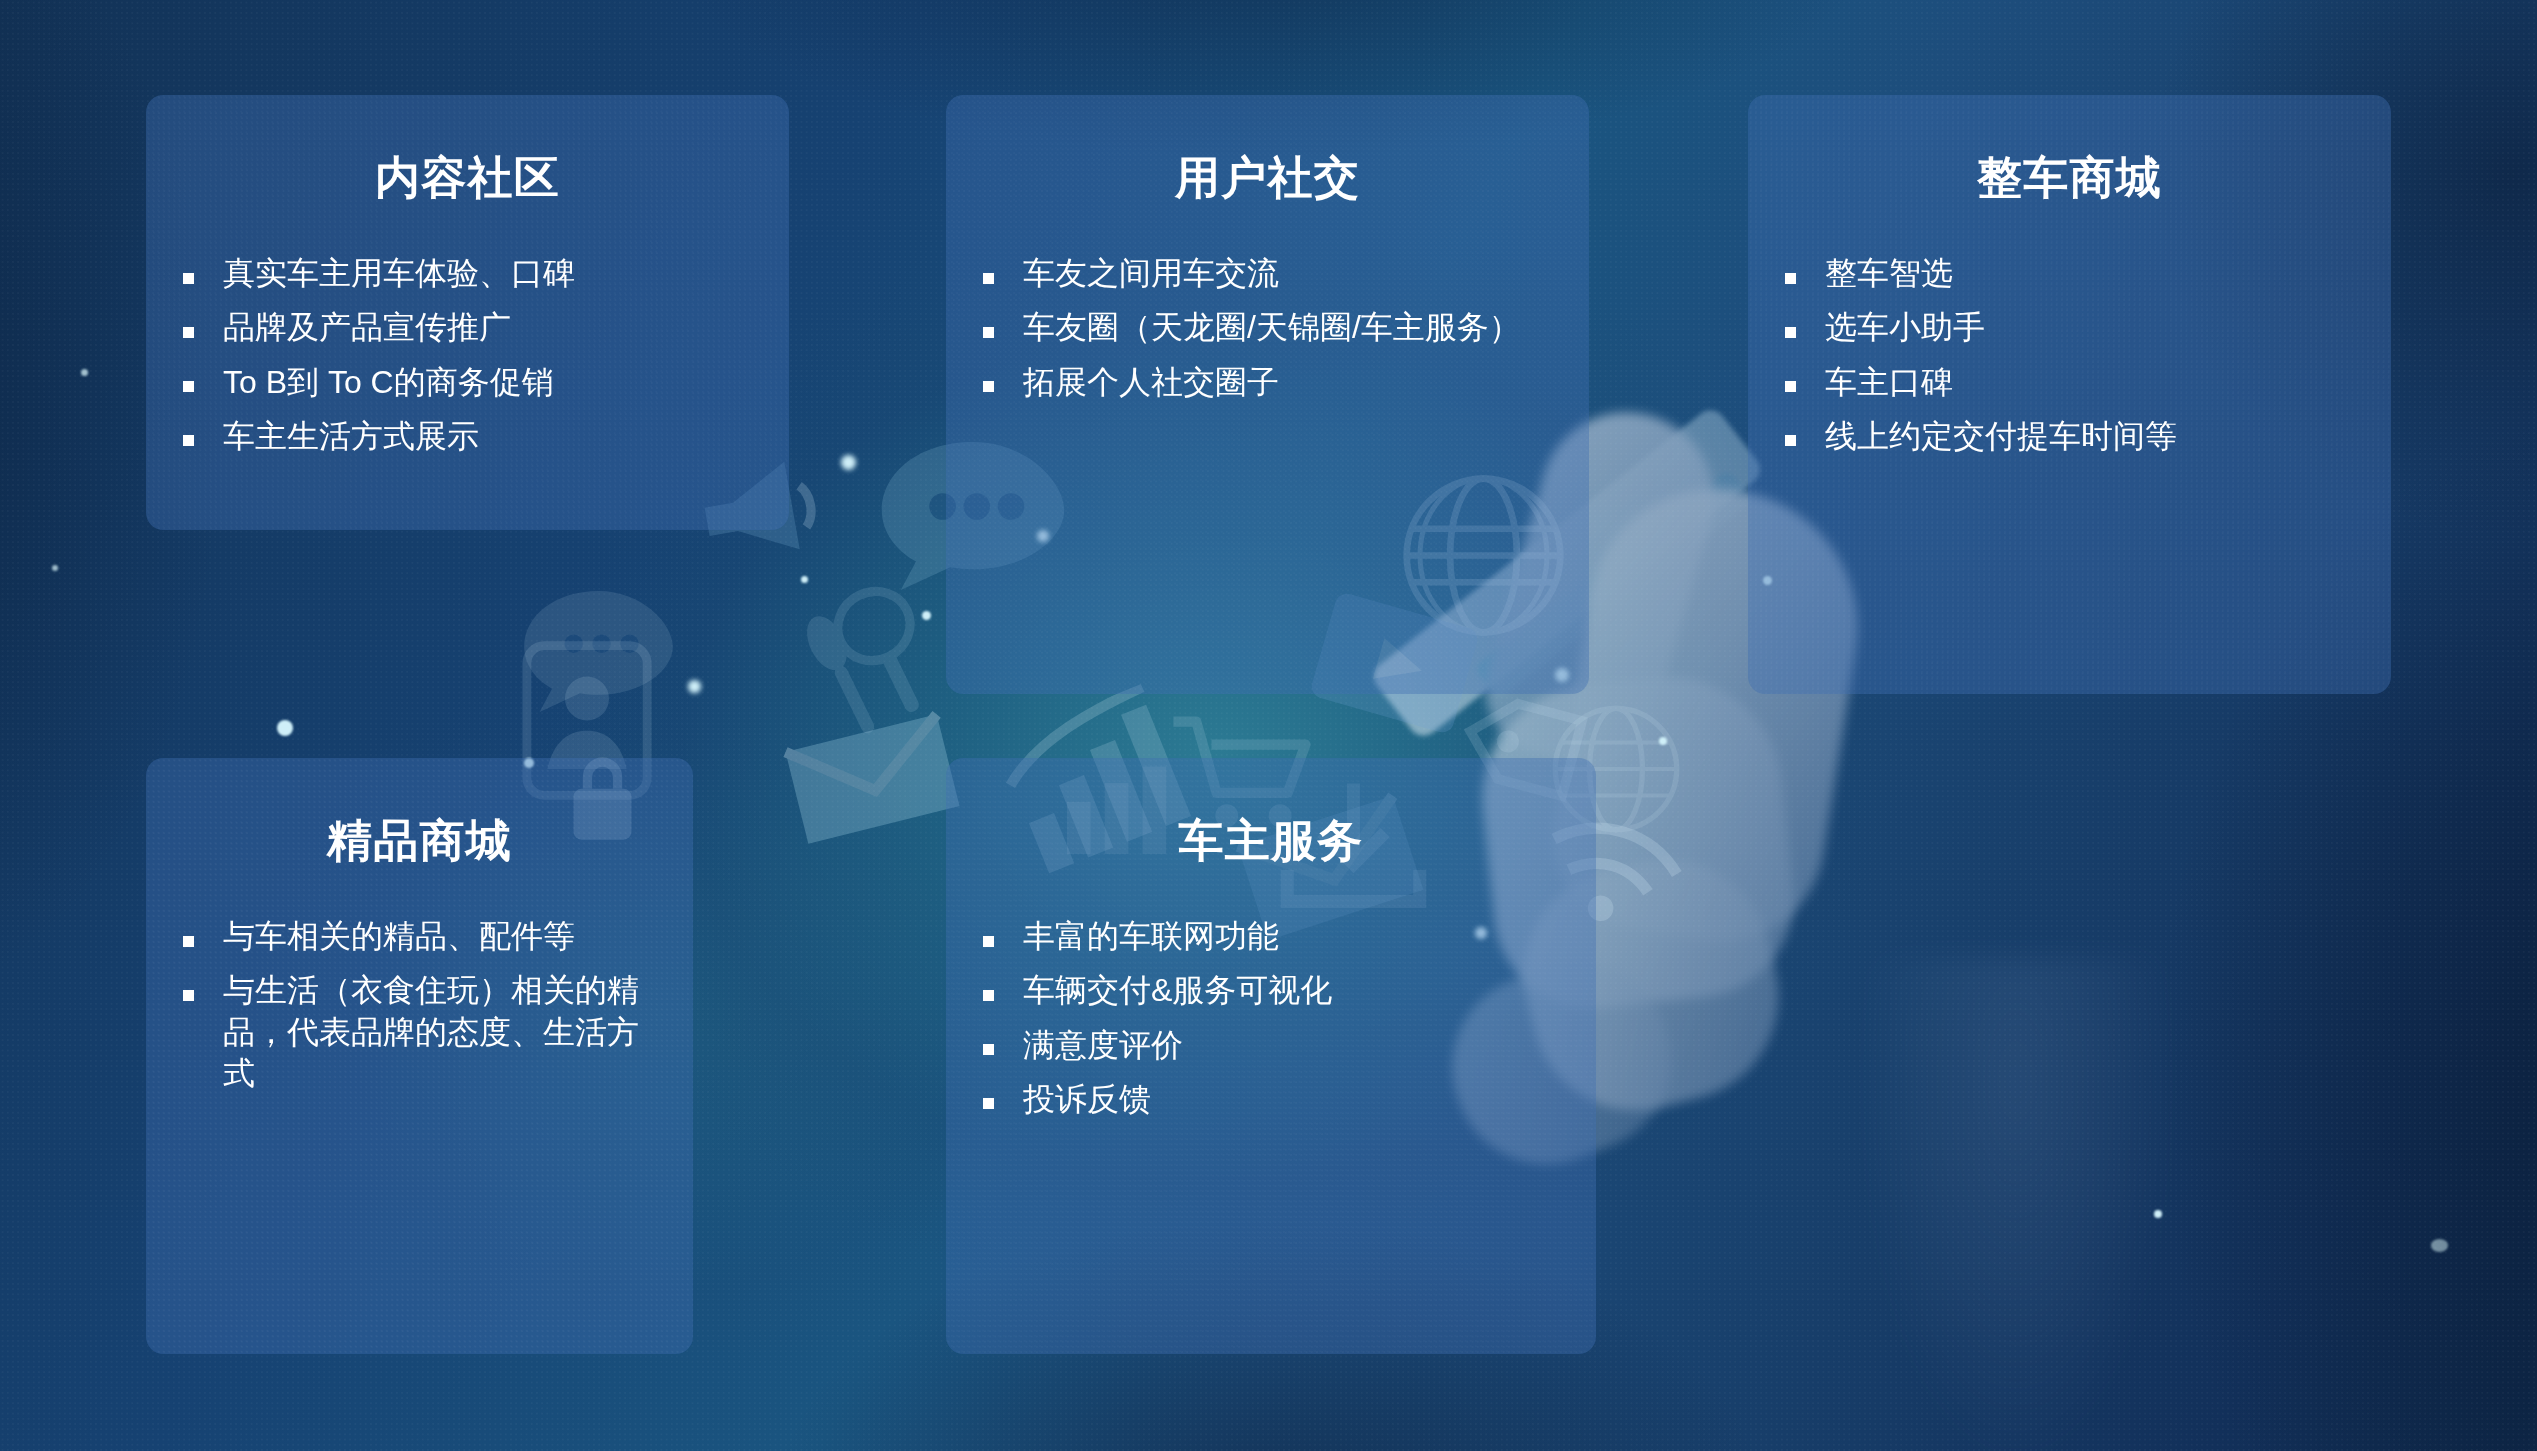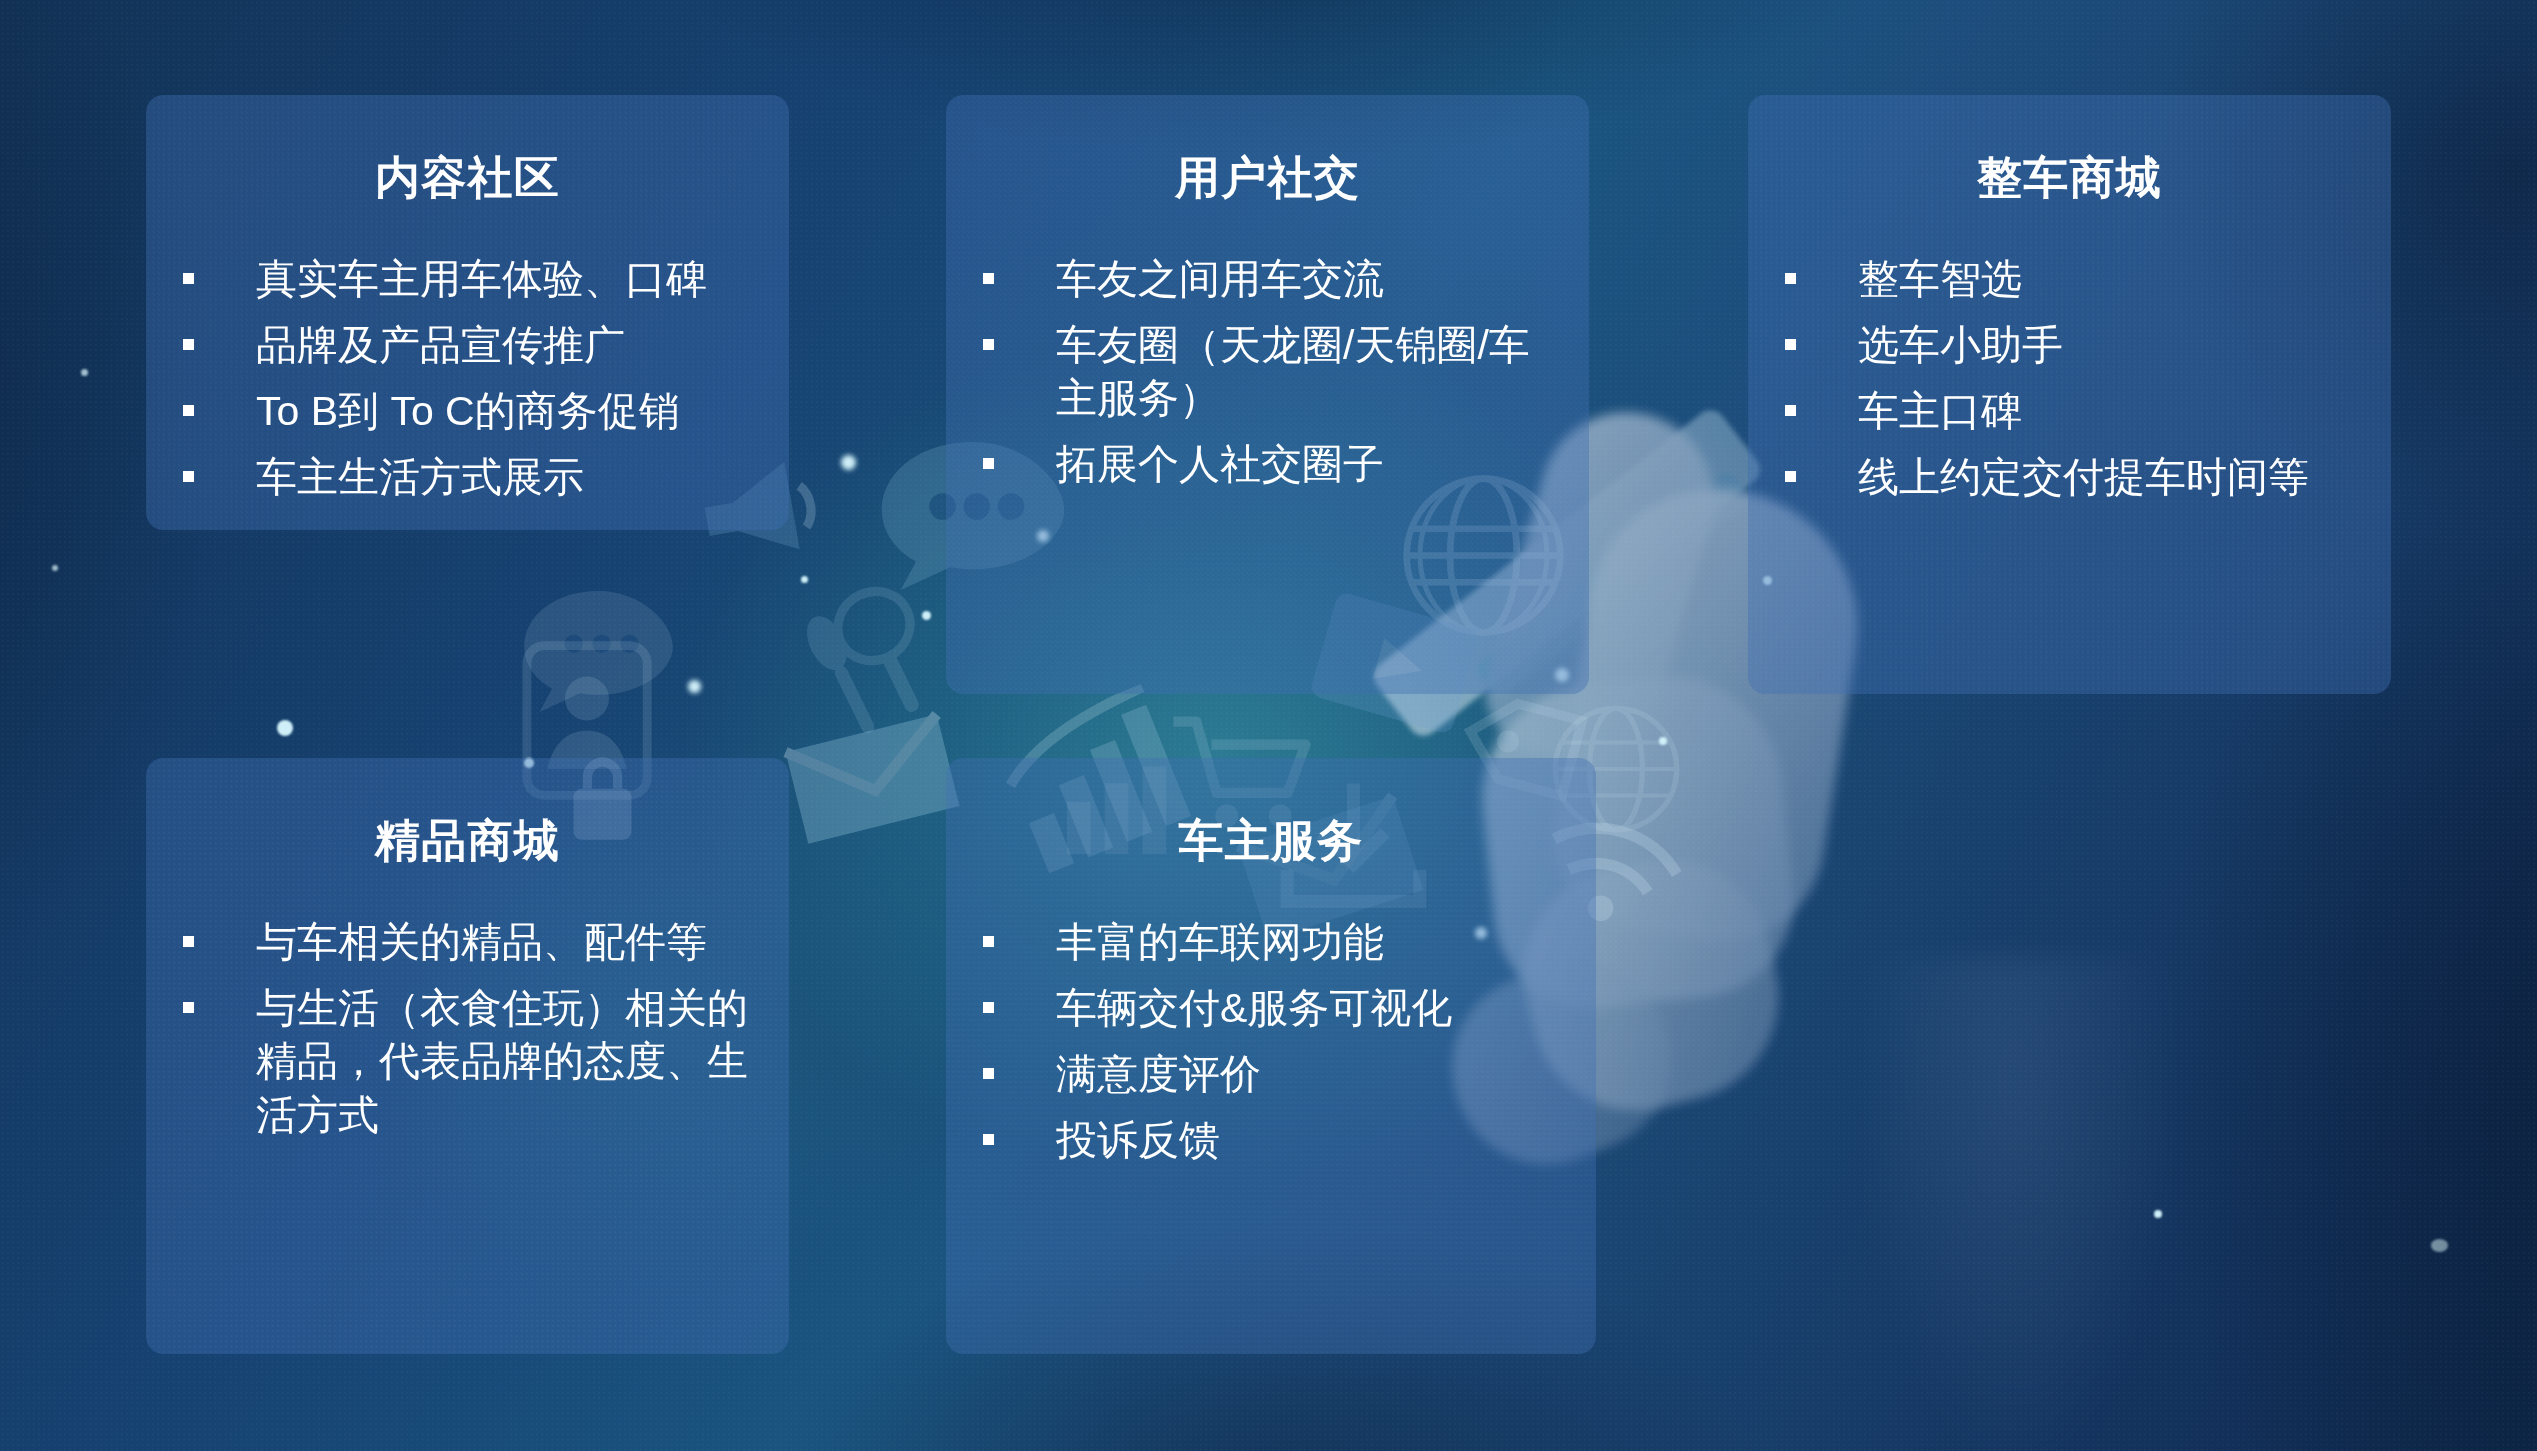--- a/index.html
+++ b/index.html
@@ -95,38 +95,37 @@
     line-height:1;
     position:relative; z-index:2;
   }
 
   .bullets { list-style:none; position:relative; z-index:2; }
 
   .bullet-row {
     display:flex;
     align-items:flex-start;
     color:#ffffff;
-    font-size:41px;
+    font-size:32px;
     line-height:1.30;
-    gap:33px;
   }
   .bullet-mark {
     flex:0 0 auto;
     width:11px; height:11px;
     background:#ffffff;
     margin-top:19.6px;
     margin-right:29px;
   }
   .bullet-text { flex:1 1 auto; }
 
   
   #card-0 { left:146px;  top:95px;  width:643px; height:435px; }
   #card-1 { left:946px; top:95px;  width:643px; height:599px; }
   #card-2 { left:1748px; top:95px;  width:643px; height:599px; }
-  #card-3 { left:146px;  top:758px; width:643px; height:596px; }
+  #card-3 { left:146px;  top:758px; width:547px; height:596px; }
   #card-4 { left:946px; top:758px; width:650px; height:596px; }
   #card-5 { left:1748px; top:758px; width:643px; height:596px; }
 
   .card .card-title { margin-top:60px; }
   .card .bullets    { margin-top:53px; padding-left:37px; padding-right:24px; }
   .bullet-row + .bullet-row { margin-top:12.7px;justify-content:center; }
 </style>
 </head>
 <body>
 

